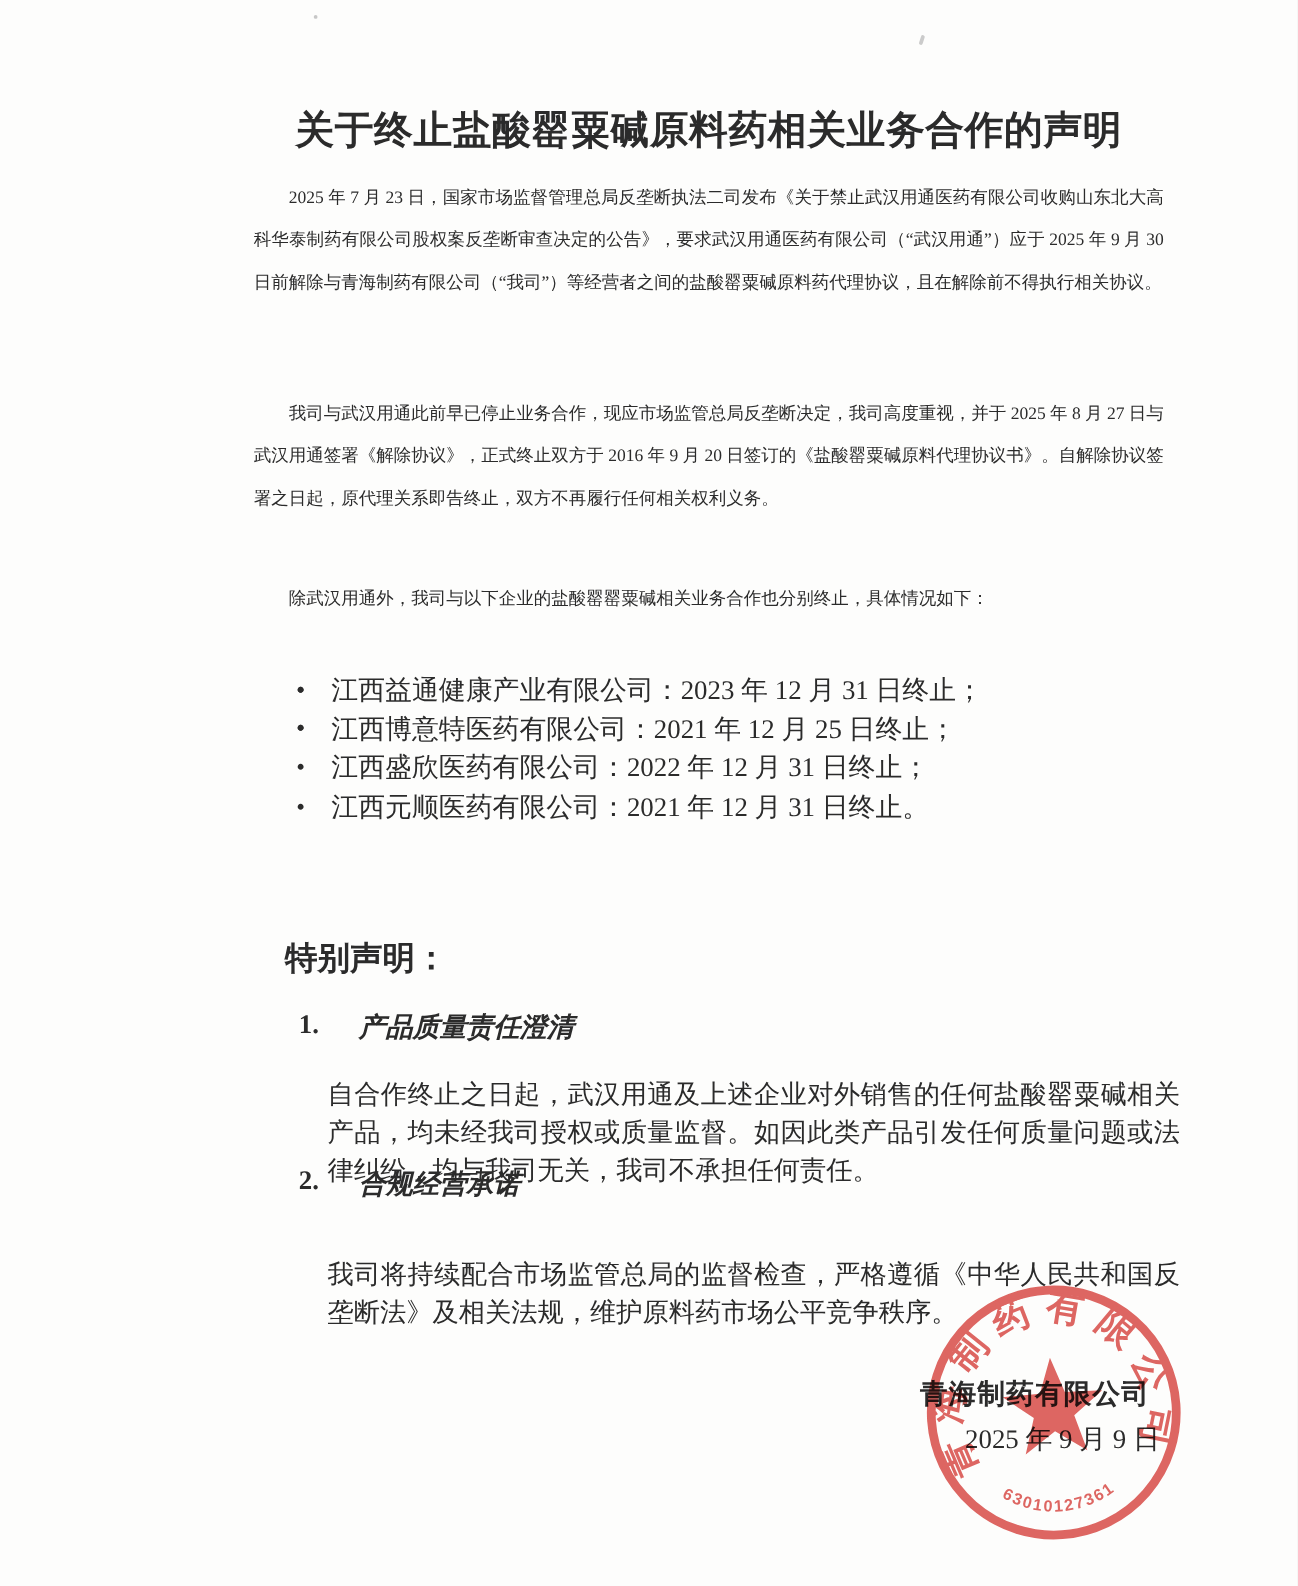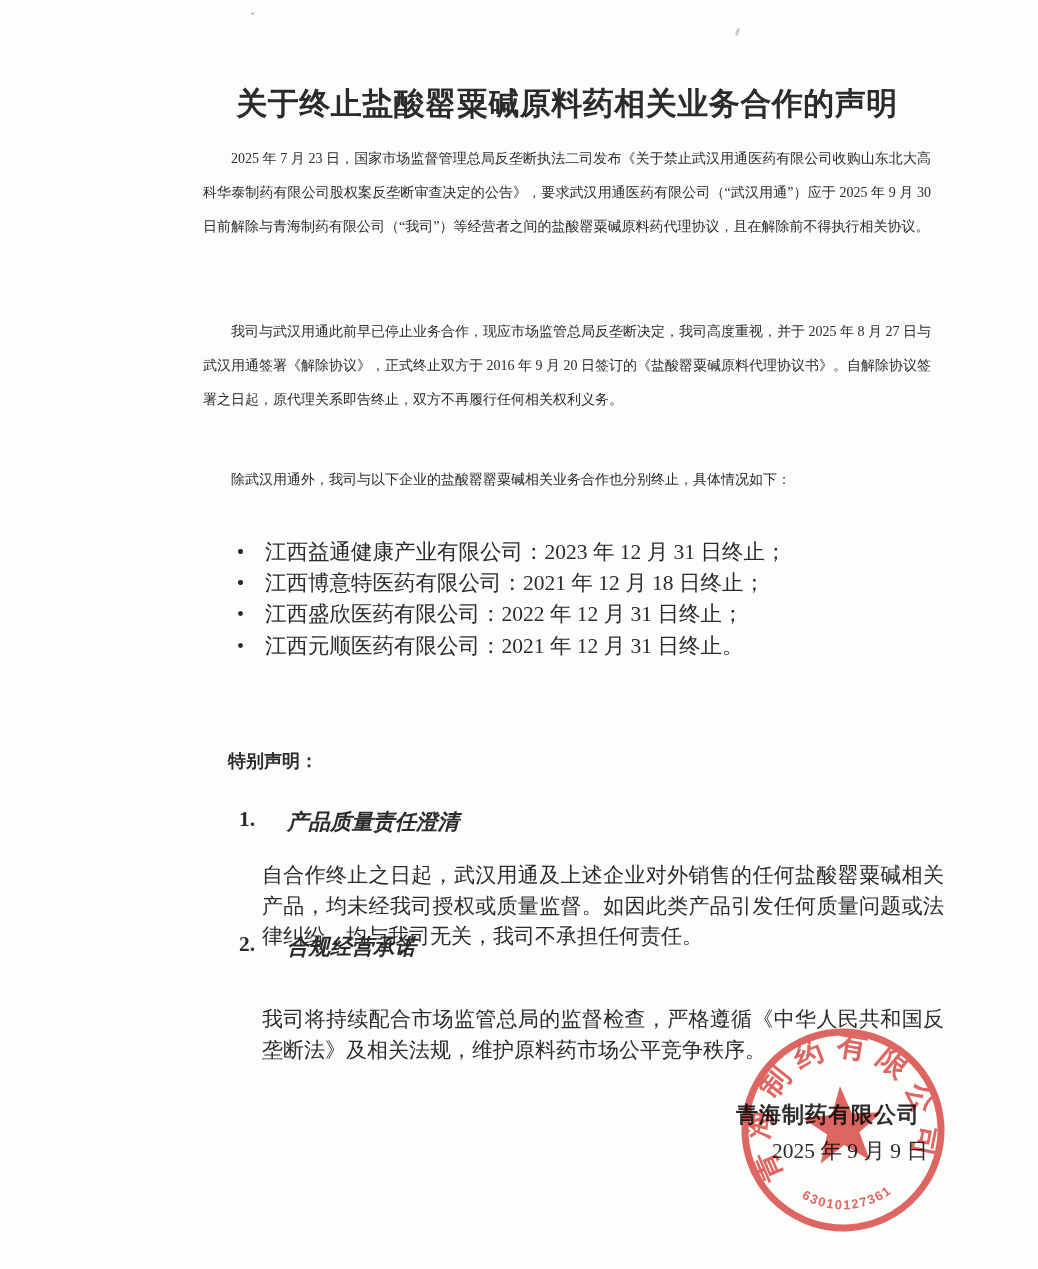--- a/index.html
+++ b/index.html
@@ -38,21 +38,21 @@
     font-size:21.5px;line-height:31.2px;
     white-space:nowrap;
   }
   .bullet-dot{
     position:absolute;left:34px;top:0;
     font-size:20px;line-height:31.2px;
   }
   .special-heading{
     position:absolute;left:25px;top:749px;
     font-family:"Liberation Sans","DejaVu Sans",sans-serif;
-    font-weight:bold;font-size:18px;
+    font-weight:bold;font-size:26px;
   }
   .notice-head{
     position:absolute;left:0;width:728px;
     font-family:"Liberation Sans","DejaVu Sans",sans-serif;
     font-weight:bold;font-size:21.5px;
   }
   .notice-head .num{position:absolute;left:36px;font-family:"Liberation Serif",serif;}
   .notice-head .ttl{position:absolute;left:84px;font-style:italic;}
   .nh1{top:807px;}
   .nh2{top:932px;}
@@ -107,21 +107,21 @@
       </div>
       <div class="bullet-item">
         <span class="bullet-dot">•</span>
         <span>江西益通健康产业有限公司：2023 年 12 月 31 日终止；</span>
       </div>
       <div class="bullet-item">
         <span class="bullet-dot">•</span>
       </div>
       <div class="bullet-item">
         <span class="bullet-dot">•</span>
-        <span>江西博意特医药有限公司：2021 年 12 月 18 日终止；</span>
+        <span>江西博意特医药有限公司：2021 年 12 月 25 日终止；</span>
       </div>
       <div class="bullet-item">
         <span class="bullet-dot">•</span>
         <span>江西盛欣医药有限公司：2022 年 12 月 31 日终止；</span>
       </div>
       <div class="bullet-item">
         <span class="bullet-dot">•</span>
         <span>江西元顺医药有限公司：2021 年 12 月 31 日终止。</span>
       </div>
     </div>

